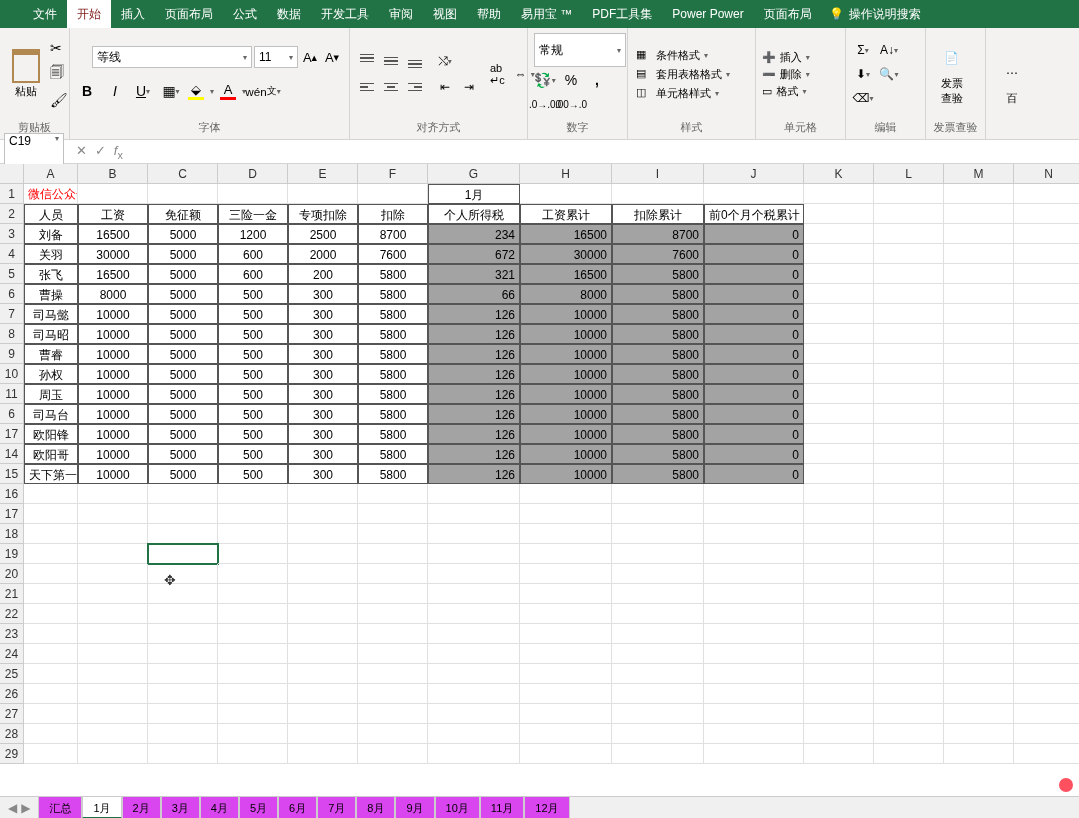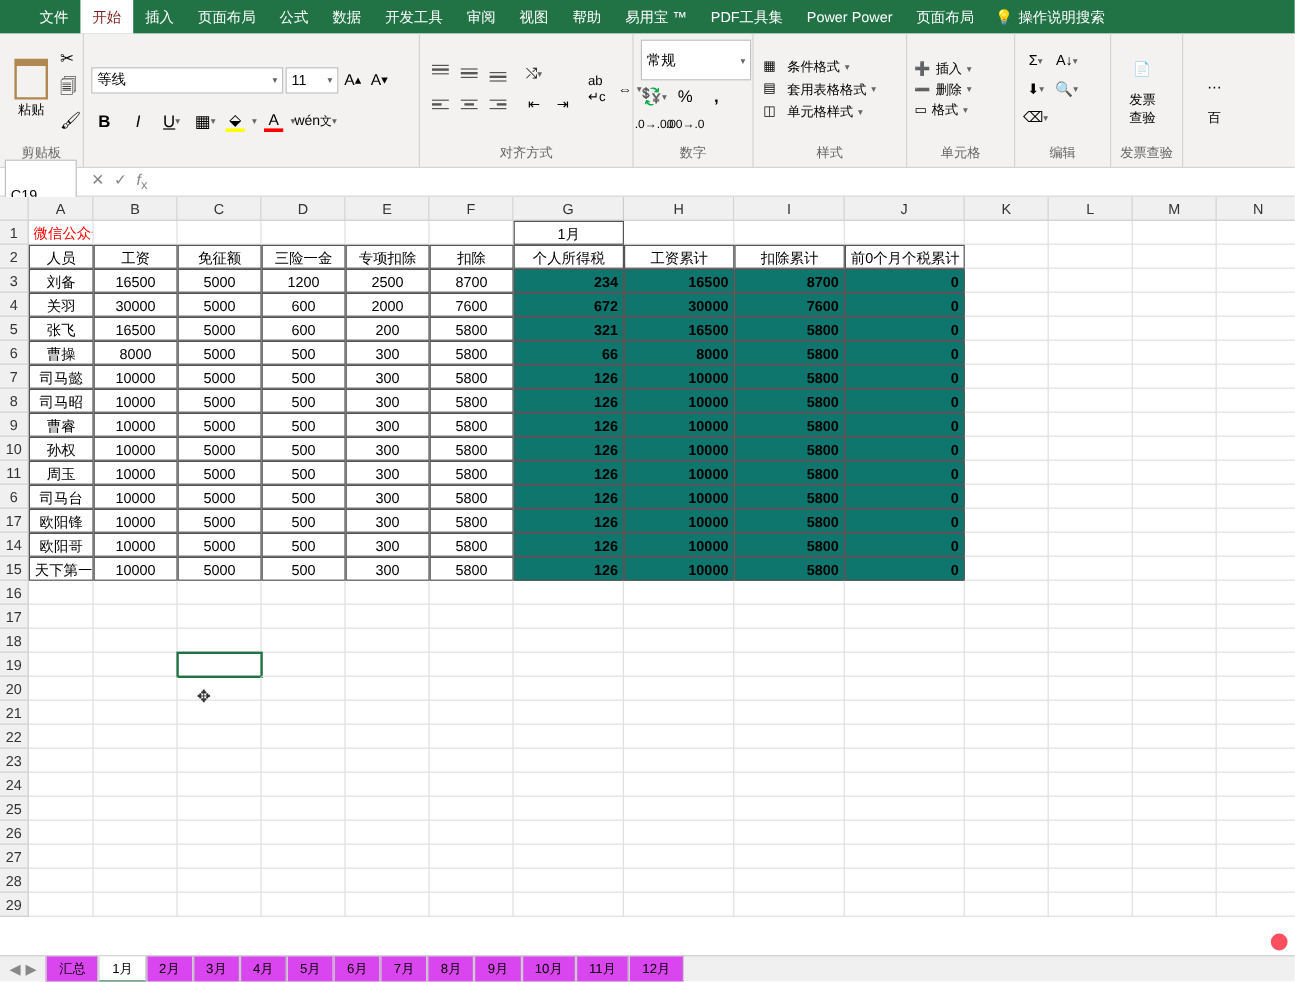--- a/index.html
+++ b/index.html
@@ -19,21 +19,21 @@
 .ribbon-group .label { text-align: center; font-size: 11px; color: #666; padding: 2px 0; }
 
 .big-btn { display: flex; flex-direction: column; align-items: center; justify-content: center; padding: 2px 4px; cursor: pointer; }
 .big-btn .icon { width: 32px; height: 32px; display: flex; align-items: center; justify-content: center; }
 .big-btn .txt { font-size: 11px; margin-top: 2px; text-align: center; }
 
 .clip-icon { width: 28px; height: 34px; border: 2px solid #b08850; border-top: 6px solid #b08850; position: relative; }
 .scissors { font-size: 14px; }
 .brush { font-size: 14px; }
 
-.font-row { display: flex; align-items: center; gap: 2px; margin-bottom: 4px; }
+.font-row { display: flex; align-items: center; gap: 2px; margin-bottom: 4px; margin-left: 16px; }
 .font-sel { width: 160px; height: 22px; border: 1px solid #c0c0c0; background: #fff; padding: 0 4px; display: flex; align-items: center; justify-content: space-between; }
 .size-sel { width: 44px; height: 22px; border: 1px solid #c0c0c0; background: #fff; padding: 0 4px; display: flex; align-items: center; justify-content: space-between; }
 .mini-btn { width: 20px; height: 20px; display: flex; align-items: center; justify-content: center; cursor: pointer; font-size: 13px; }
 .font-row2 { display: flex; align-items: center; gap: 6px; }
 .fmt-btn { width: 22px; height: 22px; display: flex; align-items: center; justify-content: center; cursor: pointer; font-size: 14px; }
 .color-btn { display: flex; flex-direction: column; align-items: center; cursor: pointer; }
 .color-bar { width: 16px; height: 3px; }
 
 .align-grid { display: flex; flex-direction: column; gap: 4px; }
 .align-row { display: flex; gap: 2px; }
@@ -55,34 +55,34 @@
 .cell-item { display: flex; align-items: center; gap: 4px; cursor: pointer; font-size: 11px; }
 
 .edit-grid { display: flex; gap: 4px; }
 .edit-col { display: flex; flex-direction: column; gap: 4px; }
 .edit-btn { width: 22px; height: 20px; display: flex; align-items: center; justify-content: center; cursor: pointer; }
 
 .caret { font-size: 8px; color: #666; }
 
 
 .formula-bar { height: 24px; border-bottom: 1px solid #d4d4d4; display: flex; align-items: center; }
-.name-box { width: 60px; height: 38px; border: 1px solid #c0c0c0; margin: 0 4px; padding: 0 4px; display: flex; align-items: flex-end; justify-content: space-between; background: #fff; }
+.name-box { width: 60px; height: 38px; border: 1px solid #c0c0c0; margin: 0 4px; padding: 0 4px; display: flex; align-items: flex-start; justify-content: space-between; background: #fff; }
 .fb-btns { display: flex; gap: 8px; padding: 0 8px; color: #888; }
 .fb-btn { cursor: pointer; font-size: 13px; }
 .fb-input { flex: 1; height: 20px; padding: 0 4px; }
 
 
 .sheet-wrap { position: relative; overflow: hidden; height: calc(818px - 28px - 112px - 24px - 22px); }
 .sheet { display: grid; }
 .corner { width: 24px; height: 20px; background: #f0f0f0; border-right: 1px solid #ccc; border-bottom: 1px solid #ccc; }
 .colhdr { height: 20px; background: #f0f0f0; border-right: 1px solid #ccc; border-bottom: 1px solid #ccc; text-align: center; line-height: 20px; font-size: 12px; color: #333; }
 .rowhdr { width: 24px; background: #f0f0f0; border-right: 1px solid #ccc; border-bottom: 1px solid #ccc; text-align: center; line-height: 20px; font-size: 12px; color: #333; }
 .cell { border-right: 1px solid #e0e0e0; border-bottom: 1px solid #e0e0e0; height: 20px; line-height: 20px; padding: 0 4px; font-size: 12px; overflow: hidden; white-space: nowrap; }
 .cell.bord { border: 1px solid #555; }
-.cell.yellow { background: #0f766e; font-weight: bold; }
+.cell.yellow { background: #a3a3a3; }
 .cell.c { text-align: center; }
 .cell.r { text-align: right; }
 .red { color: #ff0000; }
 .sel { outline: 2px solid #217346; outline-offset: -1px; }
 
 
 .sheet-tabs { height: 22px; background: #f0f0f0; border-top: 1px solid #ccc; display: flex; align-items: center; position: absolute; bottom: 0; left: 0; right: 0; }
 .sheet-tabs .nav { display: flex; gap: 4px; padding: 0 8px; color: #888; }
 .sheet-tabs .tab { padding: 0 10px; height: 22px; line-height: 22px; border: 1px solid #ccc; border-top: none; background: #d946ef; cursor: pointer; font-size: 11px; }
 .sheet-tabs .tab.active { background: #fff; border-bottom: 2px solid #217346; }
@@ -171,20 +171,21 @@
             <div class="color-bar" style="background:#ff0000"></div>
           </div>
           <span class="caret">▾</span>
         <div class="fmt-btn">
             <sup>wén</sup>
             <span style="font-size:10px">文</span>
             <span class="caret">▾</span>
           </div>
       </div>
     </div>
+    <div class="label">字体</div>
   </div>
 
   <div class="ribbon-group" style="width:178px">
     <div class="body" style="gap:8px">
       <div class="align-grid">
         <div class="align-row">
           <div class="align-btn">
               <div class="lines" style="transform:translateY(-3px)">
                 <span></span>
                 <span></span>

